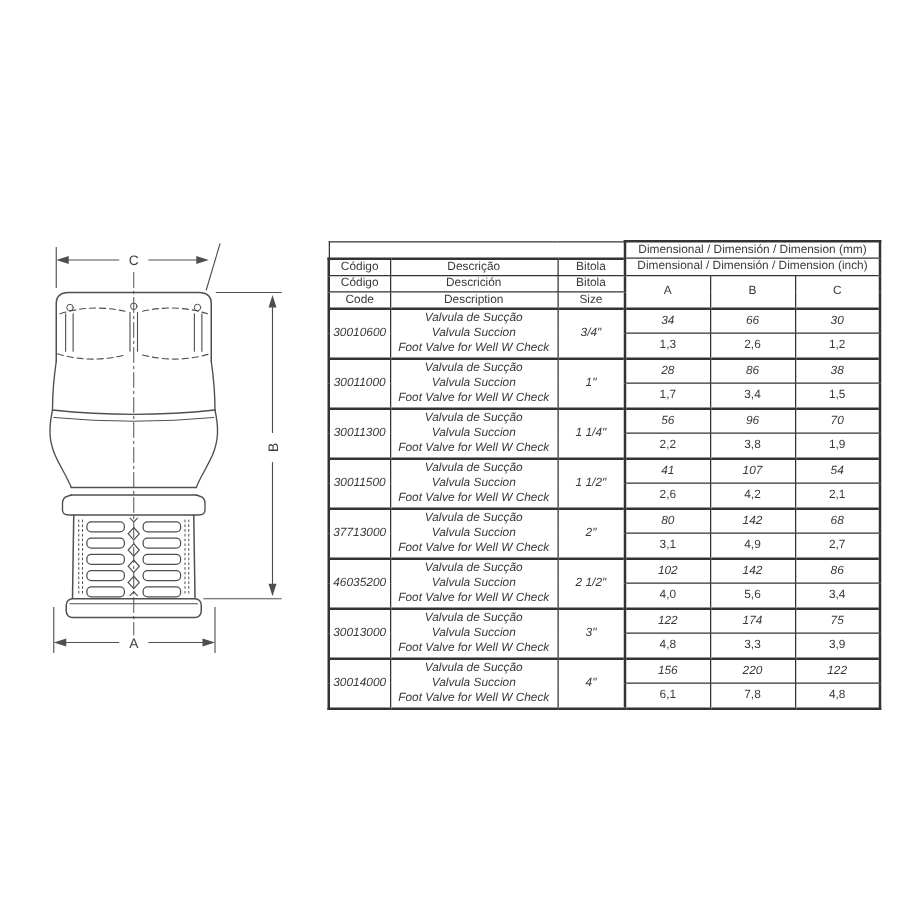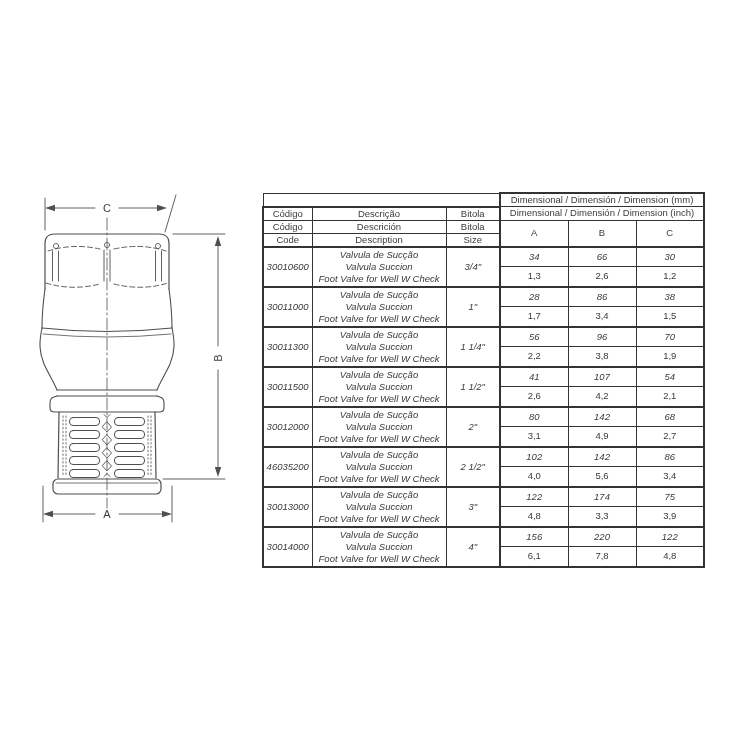--- a/index.html
+++ b/index.html
@@ -232,21 +232,21 @@
         <td>107</td>
         <td class="tR">54</td>
       </tr>
       <tr class="drow">
         <td class="tL">2,6</td>
         <td>4,2</td>
         <td class="tR">2,1</td>
       </tr>
 
       <tr class="drow blk">
-        <td rowspan="2" class="code tL">30012000</td>
+        <td rowspan="2" class="code tL">37713000</td>
         <td rowspan="2" class="desc">
           <div>Valvula de Sucção</div>
           <div>Valvula Succion</div>
           <div>Foot Valve for Well W Check</div>
         </td>
         <td rowspan="2">2"</td>
         <td class="tL">80</td>
         <td>142</td>
         <td class="tR">68</td>
       </tr>

